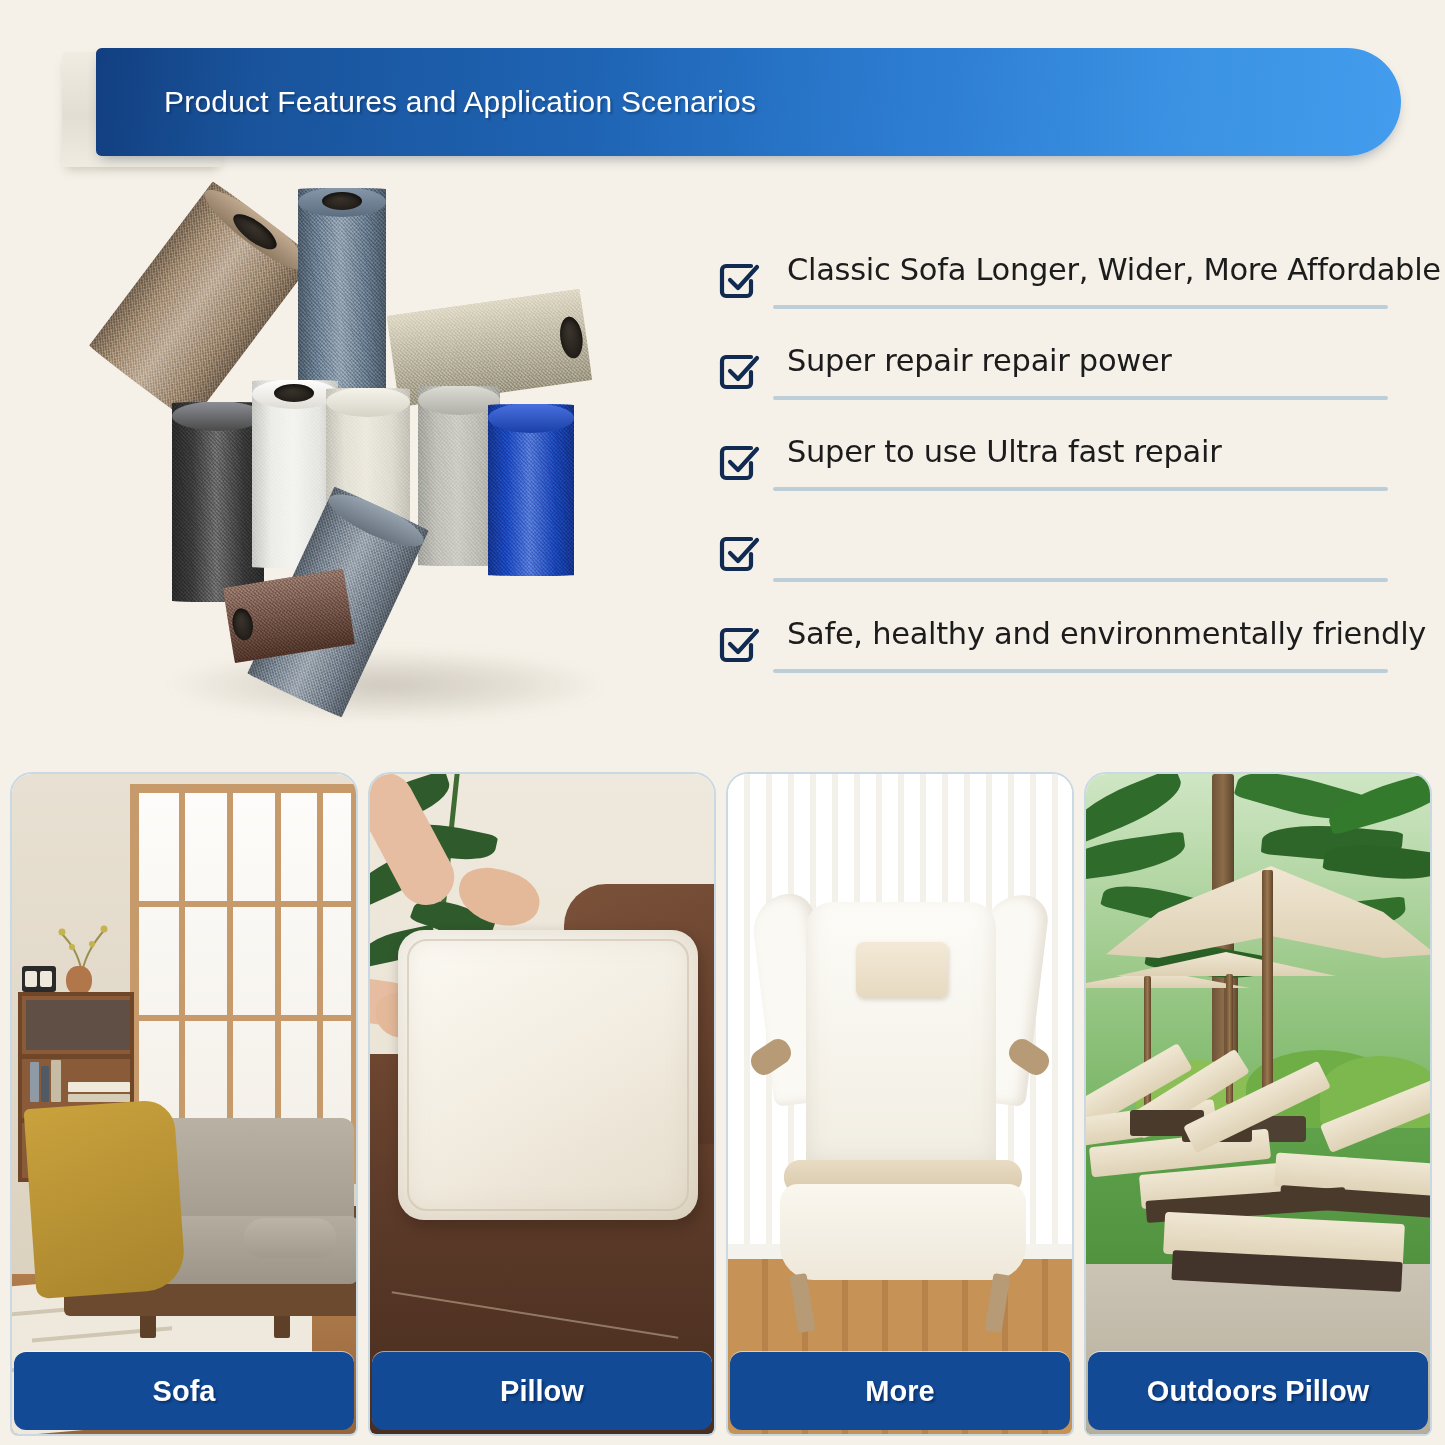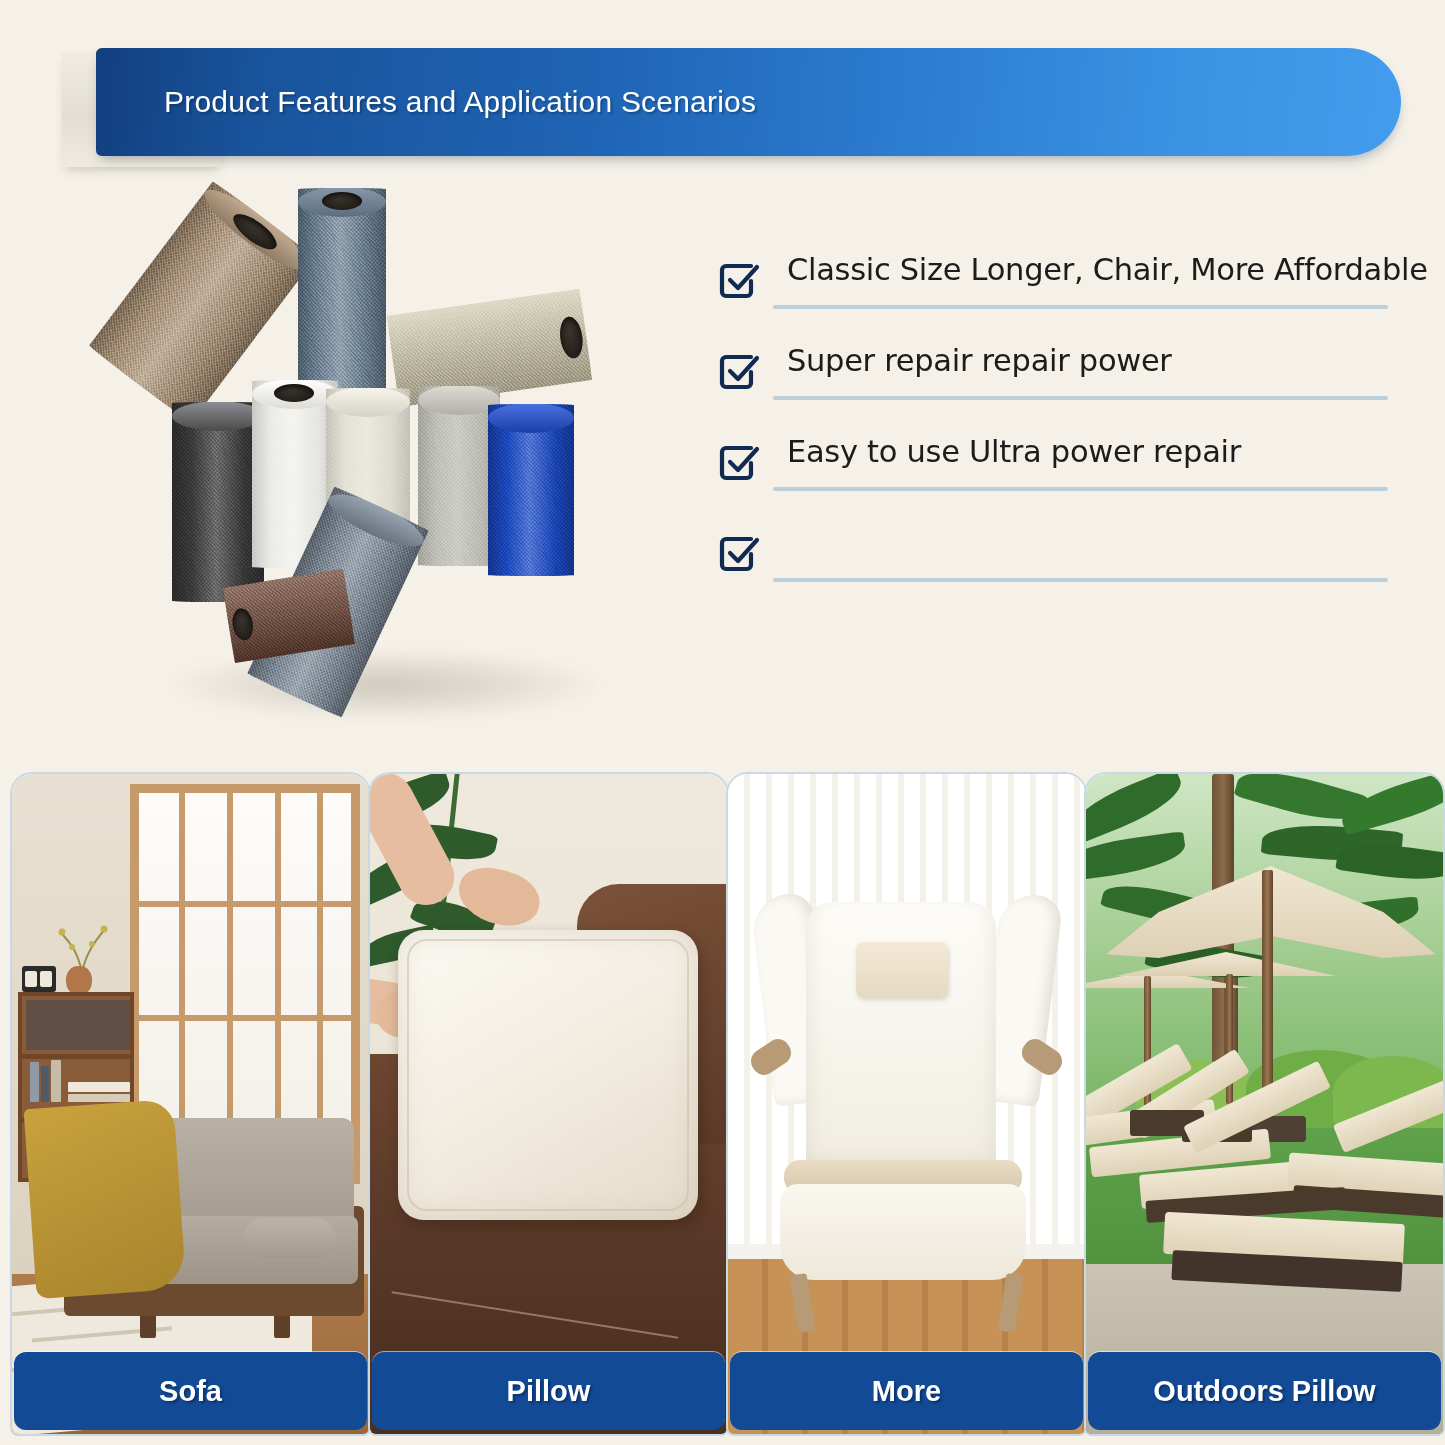--- a/index.html
+++ b/index.html
@@ -87,21 +87,20 @@
   }
 
   
   #scenario-cards{position:absolute;left:0;top:772px;width:1445px;height:673px;}
   .card{
     position:absolute;top:0;width:344px;height:660px;
     border:2px solid #c9d9e4;
     border-radius:22px 22px 8px 8px;
     overflow:hidden;
     background:#fff;
-    padding-left:13px;
   }
   .card-photo{position:absolute;left:0;top:0;right:0;bottom:0;overflow:hidden;}
   .card-label{
     position:absolute;left:2px;right:2px;bottom:4px;height:78px;
     background:#124a96;
     border-radius:12px;
     display:flex;align-items:center;justify-content:center;
     box-shadow:0 -1px 0 rgba(255,255,255,.55);
   }
   .card-label span{
@@ -257,21 +256,21 @@
 
 <div id="feature-list">
 
   <div class="feature-row">
     <span class="chk">
       <svg width="44" height="44" viewBox="0 0 44 44">
         <path d="M33 7 H8 a4 4 0 0 0 -4 4 V33 a4 4 0 0 0 4 4 H29 a4 4 0 0 0 4 -4 V22" fill="none" stroke="#102a52" stroke-width="4.2" stroke-linecap="round"></path>
         <path d="M12 21 L20 29 L39 8" fill="none" stroke="#102a52" stroke-width="4.2" stroke-linecap="round" stroke-linejoin="round"></path>
       </svg>
     </span>
-    <span class="feature-text">Classic Size Longer, Chair, More Affordable</span>
+    <span class="feature-text">Classic Sofa Longer, Wider, More Affordable</span>
     <span class="feature-rule"></span>
   </div>
 
   <div class="feature-row">
     <span class="chk">
       <svg width="44" height="44" viewBox="0 0 44 44">
         <path d="M33 7 H8 a4 4 0 0 0 -4 4 V33 a4 4 0 0 0 4 4 H29 a4 4 0 0 0 4 -4 V22" fill="none" stroke="#102a52" stroke-width="4.2" stroke-linecap="round"></path>
         <path d="M12 21 L20 29 L39 8" fill="none" stroke="#102a52" stroke-width="4.2" stroke-linecap="round" stroke-linejoin="round"></path>
       </svg>
     </span>
@@ -279,34 +278,44 @@
     <span class="feature-rule"></span>
   </div>
 
   <div class="feature-row">
     <span class="chk">
       <svg width="44" height="44" viewBox="0 0 44 44">
         <path d="M33 7 H8 a4 4 0 0 0 -4 4 V33 a4 4 0 0 0 4 4 H29 a4 4 0 0 0 4 -4 V22" fill="none" stroke="#102a52" stroke-width="4.2" stroke-linecap="round"></path>
         <path d="M12 21 L20 29 L39 8" fill="none" stroke="#102a52" stroke-width="4.2" stroke-linecap="round" stroke-linejoin="round"></path>
       </svg>
     </span>
-    <span class="feature-text">Easy to use Ultra power repair</span>
+    <span class="feature-text">Super to use Ultra fast repair</span>
     <span class="feature-rule"></span>
   </div>
 
   <div class="feature-row">
     <span class="chk">
       <svg width="44" height="44" viewBox="0 0 44 44">
         <path d="M33 7 H8 a4 4 0 0 0 -4 4 V33 a4 4 0 0 0 4 4 H29 a4 4 0 0 0 4 -4 V22" fill="none" stroke="#102a52" stroke-width="4.2" stroke-linecap="round"></path>
         <path d="M12 21 L20 29 L39 8" fill="none" stroke="#102a52" stroke-width="4.2" stroke-linecap="round" stroke-linejoin="round"></path>
       </svg>
     </span>
     <span class="feature-rule"></span>
   </div>
 
+  <div class="feature-row">
+    <span class="chk">
+      <svg width="44" height="44" viewBox="0 0 44 44">
+        <path d="M33 7 H8 a4 4 0 0 0 -4 4 V33 a4 4 0 0 0 4 4 H29 a4 4 0 0 0 4 -4 V22" fill="none" stroke="#102a52" stroke-width="4.2" stroke-linecap="round"></path>
+        <path d="M12 21 L20 29 L39 8" fill="none" stroke="#102a52" stroke-width="4.2" stroke-linecap="round" stroke-linejoin="round"></path>
+      </svg>
+    </span>
+    <span class="feature-text">Safe, healthy and environmentally friendly</span>
+    <span class="feature-rule"></span>
+  </div>
 
 </div>
 
 <div id="scenario-cards">
 
   <div class="card" style="left:10px;">
     <div class="card-photo">
       <div class="s1-wall"></div>
       <div class="s1-window">
         <div class="s1-mullion-v" style="left:40px;"></div>

